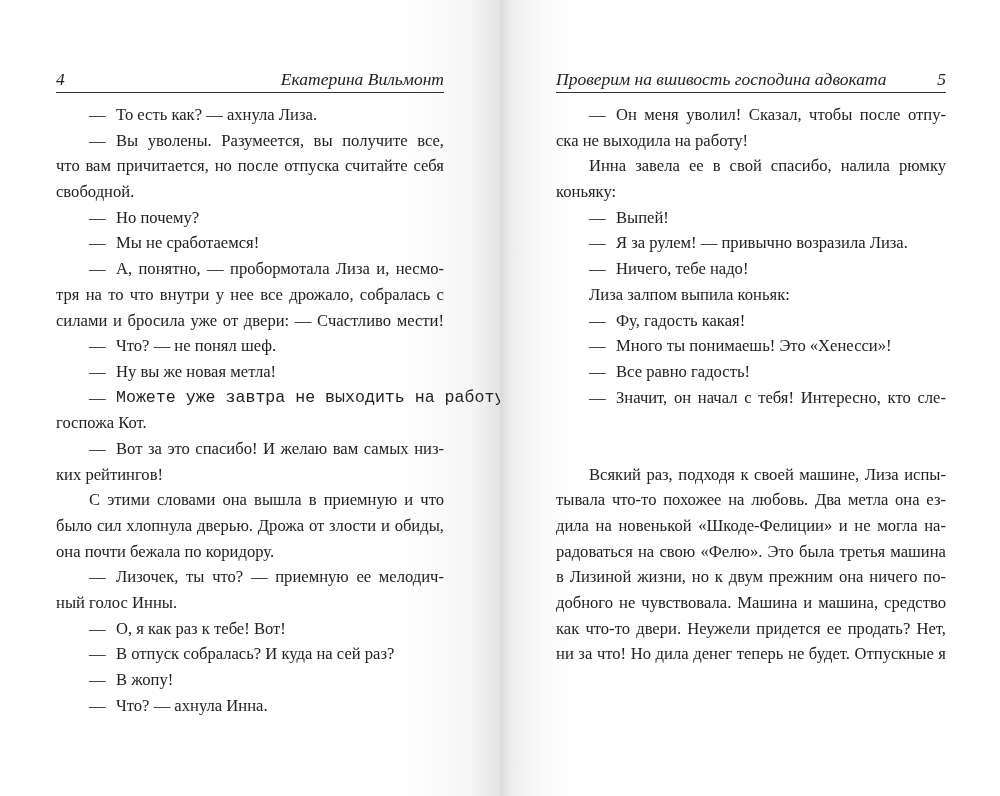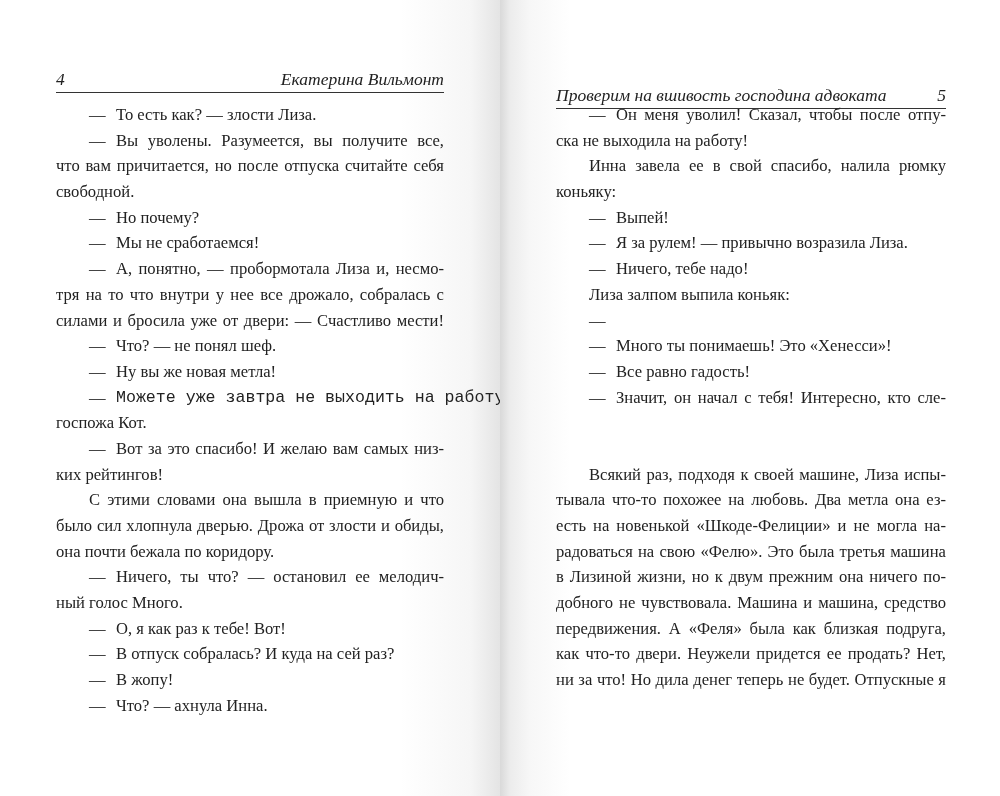--- a/index.html
+++ b/index.html
@@ -20,21 +20,21 @@
   .page.right {
     left: 500px; width: 500px;
     background: linear-gradient(to right, #d9d9d9 0%, #ececec 2%, #f7f7f7 6%, #ffffff 14%, #ffffff 100%);
   }
   .header {
     position: absolute; top: 66px; height: 26px;
     border-bottom: 1.3px solid #333;
     font-style: italic; font-size: 17.5px; line-height: 26px;
   }
   .page.left .header { left: 56px; width: 388px; }
-  .page.right .header { left: 56px; width: 390px; margin-top: 16px; }
+  .page.right .header { left: 56px; width: 390px; }
   .header .num { position: absolute; top: 0; }
   .header .title { position: absolute; top: 0; white-space: nowrap; }
   .page.left .header .num { left: 0; }
   .page.left .header .title { right: 0; text-align: center; }
   .page.right .header .num { right: 0; }
   .page.right .header .title { left: 0; }
 
   .body {
     position: absolute; top: 102px;
     font-size: 16.6px; line-height: 25.7px;
@@ -55,21 +55,21 @@
 </head>
 <body>
 
 <div class="spread">
   <div class="page left">
     <div class="header">
       <span class="num">4</span>
       <span class="title">Екатерина Вильмонт</span>
     </div>
     <div class="body" id="left-body">
-        <div class="line last dash-line"><span class="dash">—</span><span class="txt">То есть как?  — злости Лиза.</span></div>
+        <div class="line last dash-line"><span class="dash">—</span><span class="txt">То есть как?  — ахнула Лиза.</span></div>
         <div class="line dash-line">
           <span class="dash">—</span>
           <span class="txt" style="display: block; padding-left: 27px; text-align: justify; text-align-last: justify;">Вы уволены. Разумеется, вы получите все,</span>
         </div>
         <div class="line">что вам причитается, но после отпуска считайте себя</div>
         <div class="line last">свободной.</div>
         <div class="line last dash-line"><span class="dash">—</span><span class="txt">Но почему?</span></div>
         <div class="line last dash-line"><span class="dash">—</span><span class="txt">Мы не сработаемся!</span></div>
         <div class="line dash-line">
           <span class="dash">—</span>
@@ -87,23 +87,23 @@
         <div class="line dash-line">
           <span class="dash">—</span>
           <span class="txt" style="display: block; padding-left: 27px; text-align: justify; text-align-last: justify;">Вот за это спасибо! И желаю вам самых низ-</span>
         </div>
         <div class="line last">ких рейтингов!</div>
         <div class="line indent">С этими словами она вышла в приемную и что</div>
         <div class="line">было сил хлопнула дверью. Дрожа от злости и обиды,</div>
         <div class="line last">она почти бежала по коридору.</div>
         <div class="line dash-line">
           <span class="dash">—</span>
-          <span class="txt" style="display: block; padding-left: 27px; text-align: justify; text-align-last: justify;">Ничего, ты что?  — остановил ее мелодич-</span>
+          <span class="txt" style="display: block; padding-left: 27px; text-align: justify; text-align-last: justify;">Лизочек, ты что?  — приемную ее мелодич-</span>
         </div>
-        <div class="line last">ный голос Много.</div>
+        <div class="line last">ный голос Инны.</div>
         <div class="line last dash-line"><span class="dash">—</span><span class="txt">О, я как раз к тебе! Вот!</span></div>
         <div class="line last dash-line"><span class="dash">—</span><span class="txt">В отпуск собралась? И куда на сей раз?</span></div>
         <div class="line last dash-line"><span class="dash">—</span><span class="txt">В жопу!</span></div>
         <div class="line last dash-line"><span class="dash">—</span><span class="txt">Что?  — ахнула Инна.</span></div>
       </div>
   </div>
 
   <div class="page right">
     <div class="header">
       <span class="title">Проверим на вшивость господина адвоката</span>
@@ -114,32 +114,31 @@
           <span class="dash">—</span>
           <span class="txt" style="display: block; padding-left: 27px; text-align: justify; text-align-last: justify;">Он меня уволил! Сказал, чтобы после отпу-</span>
         </div>
         <div class="line last">ска не выходила на работу!</div>
         <div class="line indent">Инна завела ее в свой спасибо, налила рюмку</div>
         <div class="line last">коньяку:</div>
         <div class="line last dash-line"><span class="dash">—</span><span class="txt">Выпей!</span></div>
         <div class="line last dash-line"><span class="dash">—</span><span class="txt">Я за рулем!  — привычно возразила Лиза.</span></div>
         <div class="line last dash-line"><span class="dash">—</span><span class="txt">Ничего, тебе надо!</span></div>
         <div class="line last indent">Лиза залпом выпила коньяк:</div>
-        <div class="line last dash-line"><span class="dash">—</span></div>
+        <div class="line last dash-line"><span class="dash">—</span><span class="txt">Фу, гадость какая!</span></div>
         <div class="line last dash-line"><span class="dash">—</span><span class="txt">Много ты понимаешь! Это «Хенесси»!</span></div>
         <div class="line last dash-line"><span class="dash">—</span><span class="txt">Все равно гадость!</span></div>
         <div class="line dash-line">
           <span class="dash">—</span>
           <span class="txt" style="display: block; padding-left: 27px; text-align: justify; text-align-last: justify;">Значит, он начал с тебя! Интересно, кто сле-</span>
         </div>
         <div class="gap"></div>
         <div class="line indent">Всякий раз, подходя к своей машине, Лиза испы-</div>
         <div class="line">тывала что-то похожее на любовь. Два метла она ез-</div>
-        <div class="line">есть на новенькой «Шкоде-Фелиции» и не могла на-</div>
+        <div class="line">дила на новенькой «Шкоде-Фелиции» и не могла на-</div>
         <div class="line">радоваться на свою «Фелю». Это была третья машина</div>
         <div class="line">в Лизиной жизни, но к двум прежним она ничего по-</div>
         <div class="line">добного не чувствовала. Машина и машина, средство</div>
-        <div class="line">передвижения. А «Феля» была как близкая подруга,</div>
         <div class="line">как что-то двери. Неужели придется ее продать? Нет,</div>
         <div class="line">ни за что! Но дила денег теперь не будет. Отпускные я</div>
       </div>
   </div>
 </div>
 
 </body></html>

